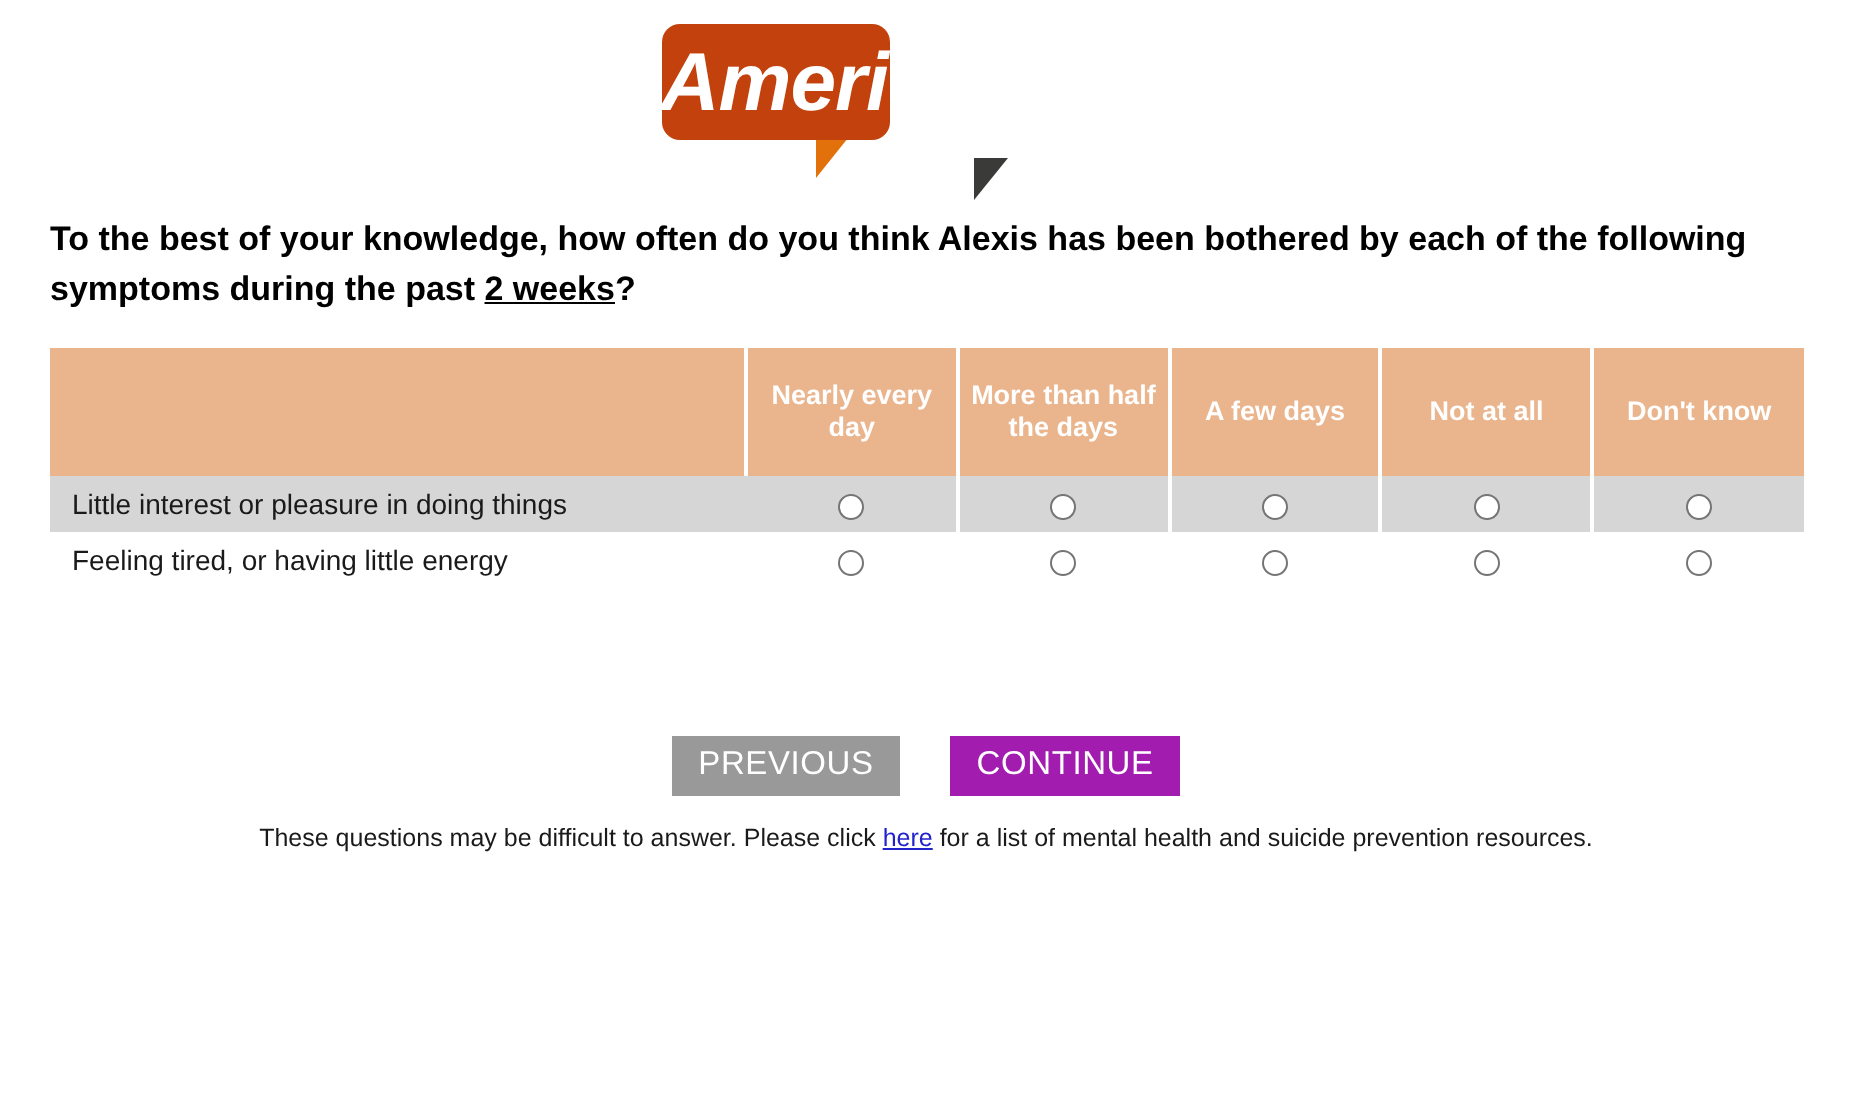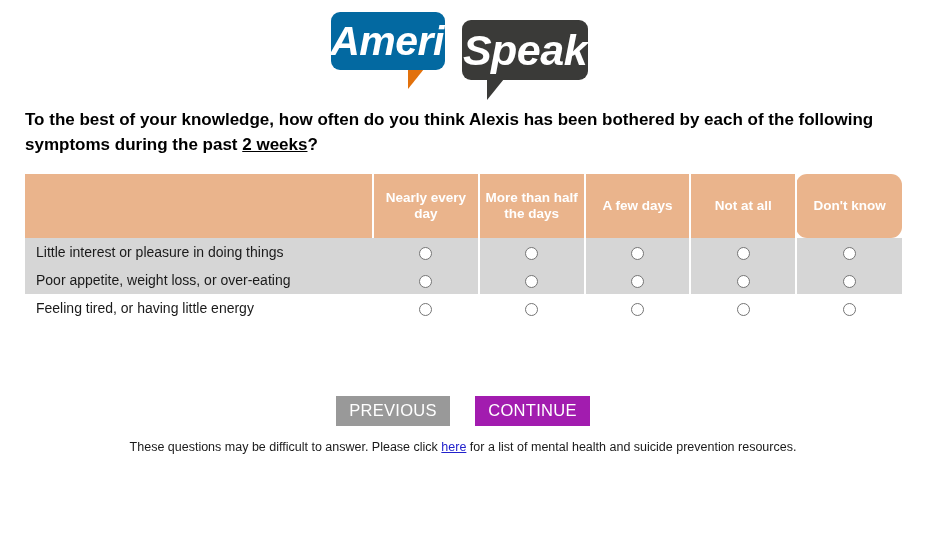--- a/index.html
+++ b/index.html
@@ -35,21 +35,21 @@
     color: #ffffff;
     letter-spacing: -0.5px;
     line-height: 1;
     -webkit-text-stroke: 0px;
   }
   .bubble-ameri {
     left: 331px;
     top: 12px;
     width: 114px;
     height: 58px;
-    background: #0369a1;
+    background: #c2410c;
     border-radius: 9px;
   }
   .bubble-ameri .bubble-text {
     font-size: 41px;
     padding-right: 2px;
   }
   .tail-ameri {
     position: absolute;
     left: 408px;
     top: 69px;
@@ -110,21 +110,21 @@
     text-align: center;
     vertical-align: middle;
     height: 64px;
     padding: 0 4px;
     border-right: 2px solid #ffffff;
     line-height: 1.22;
   }
   .grid thead th.hdr-blank {
     border-right: 2px solid #ffffff;
   }
-  .grid thead th:last-child { border-right: none; border-radius: 11px; }
+  .grid thead th:last-child { border-right: none; }
 
   .grid tbody td {
     font-size: 14px;
     color: #1a1a1a;
     vertical-align: middle;
     height: 24px;
     padding: 2px 0;
   }
   .grid tbody td.label {
     padding-left: 11px;
@@ -188,23 +188,20 @@
 </style>
 </head>
 <body>
 
 <div class="logo-wrap">
   <div class="tail-ameri"></div>
   <div class="bubble bubble-ameri">
     <span class="bubble-text">Ameri</span>
   </div>
   <div class="tail-speak"></div>
-  <div class="bubble bubble-speak">
-    <span class="bubble-text">Speak</span>
-  </div>
 </div>
 
 <p class="question"><span>To the best of your knowledge, how often do you think Alexis has been bothered by each of the following symptoms during the past </span><u>2 weeks</u><span>?</span></p>
 
 <table class="grid">
   <colgroup>
     <col class="c-label">
     <col class="c-opt">
       <col class="c-opt">
       <col class="c-opt">
@@ -223,28 +220,20 @@
   </thead>
   <tbody>
     <tr class="striped">
       <td class="label">Little interest or pleasure in doing things</td>
       <td class="opt"><span class="radio"></span></td>
       <td class="opt"><span class="radio"></span></td>
       <td class="opt"><span class="radio"></span></td>
       <td class="opt"><span class="radio"></span></td>
       <td class="opt"><span class="radio"></span></td>
     </tr>
-    <tr class="striped">
-      <td class="label">Poor appetite, weight loss, or over-eating</td>
-      <td class="opt"><span class="radio"></span></td>
-      <td class="opt"><span class="radio"></span></td>
-      <td class="opt"><span class="radio"></span></td>
-      <td class="opt"><span class="radio"></span></td>
-      <td class="opt"><span class="radio"></span></td>
-    </tr>
     <tr>
       <td class="label">Feeling tired, or having little energy</td>
       <td class="opt"><span class="radio"></span></td>
       <td class="opt"><span class="radio"></span></td>
       <td class="opt"><span class="radio"></span></td>
       <td class="opt"><span class="radio"></span></td>
       <td class="opt"><span class="radio"></span></td>
     </tr>
   </tbody>
 </table>

